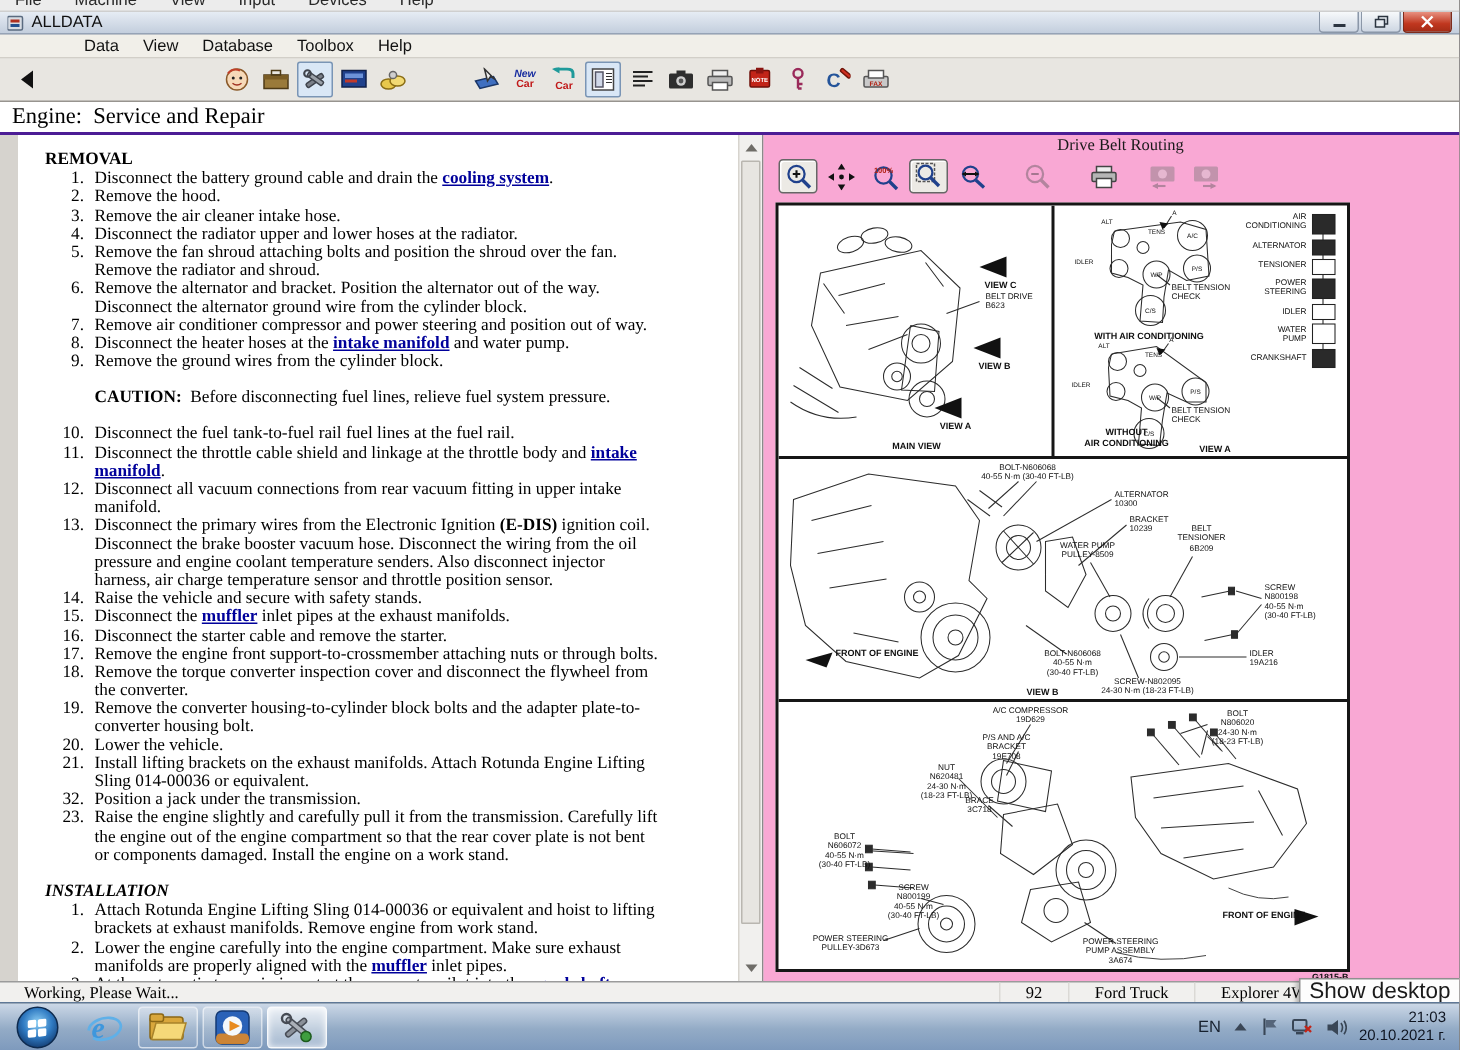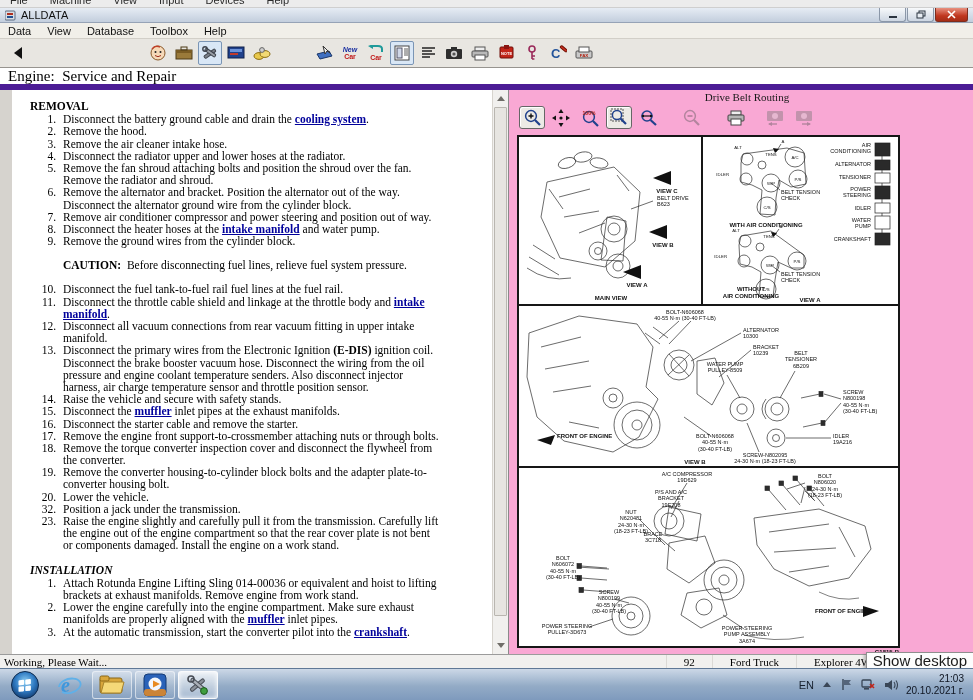--- a/index.html
+++ b/index.html
@@ -16,35 +16,35 @@
             display:flex;align-items:center;position:relative;}
   .app-ico{width:12px;height:12px;margin:0 4px 0 5px;}
   .title-text{font-size:11px;color:#101010;}
   .win-controls{position:absolute;right:5px;top:0;display:flex;}
   .wbtn{width:27px;height:14px;display:flex;align-items:center;justify-content:center;
         border:1px solid #8b97a8;border-top:none;background:linear-gradient(#f7f9fb,#cdd6e2);
         border-radius:0 0 3px 3px;margin-left:1px;}
   .wbtn.close{background:linear-gradient(#e89180,#c0371f 60%,#a52c16);border-color:#7e2c1c;width:33px;}
 
   
-  .menubar{height:16px;background:#f1efe9;border-bottom:1px solid #d2cfc8;display:flex;align-items:center;font-size:11px;color:#111;}
+  .menubar{height:16px;background:#f1efe9;border-bottom:1px solid #d2cfc8;display:flex;align-items:center;font-size:11px;color:#111;padding-left:48px;}
   .menu-item{padding:1px 8px;}
 
   
   .toolbar{height:29px;background:#e8e6e1;border-bottom:1px solid #97948f;display:flex;align-items:center;padding-left:6px;gap:2px;}
   .tbtn{width:24px;height:24px;display:flex;align-items:center;justify-content:center;flex:none;}
   .tbtn.active{border:1px solid #7a95b5;background:#d9e7f6;border-radius:2px;}
   .sp-a{width:112px;flex:none;} .sp-b{width:34px;flex:none;}
   .stack2{display:flex;flex-direction:column;align-items:center;line-height:1;}
   .stack2 .t1{font-size:7px;font-weight:bold;font-style:italic;color:#1a2fa0;}
   .stack2 .t2{font-size:7px;font-weight:bold;color:#c01818;}
   .car-red{font-size:7px;font-weight:bold;color:#c01818;line-height:1;}
 
   
-  .heading-row{height:22px;background:#fff;border-bottom:6px solid #4c1d95;display:flex;align-items:center;padding-left:8px;}
+  .heading-row{height:22px;background:#fff;border-bottom:2px solid #4c1d95;display:flex;align-items:center;padding-left:8px;}
   .page-title{font-family:"Liberation Serif",serif;font-size:15px;font-weight:400;white-space:pre;color:#000;margin:0;}
 
   
   .content{position:absolute;top:90px;left:0;width:973px;height:564px;display:flex;margin-left:12px;}
   .left-pane{width:497px;background:#fff;position:relative;border-right:1px solid #8a8a8a;flex:none;}
   .article{position:absolute;left:0;top:0;width:478px;height:100%;overflow:hidden;
            padding:10px 10px 0 18px;font-family:"Liberation Serif",serif;font-size:11.5px;line-height:1.06;color:#000;}
   .sec-title{font-weight:bold;margin:0 0 1px 0;font-size:11.5px;}
   .inst-gap{margin-top:12px;font-style:italic;}
   ol.steps{list-style:none;margin:0;padding:0;max-width:410px;}
@@ -78,21 +78,21 @@
   .dlabel{position:absolute;font-size:5.5px;line-height:1.15;color:#101010;white-space:pre-line;
           text-align:center;transform:translateX(-50%);}
   .dlabel.la{transform:none;text-align:left;}
   .dcap{font-weight:bold;font-size:6px;}
   .legend-label{position:absolute;width:60px;text-align:right;font-size:5.5px;line-height:1.1;color:#101010;white-space:pre-line;}
   .plate{position:absolute;top:516px;right:86px;font-size:6px;font-weight:bold;color:#111;}
 
   
   .statusbar{position:absolute;top:654px;left:0;width:973px;height:14px;background:#f1f0ee;border-top:1px solid #9b9b9b;
              display:flex;align-items:center;font-family:"Liberation Serif",serif;font-size:11px;color:#000;}
-  .sb-left{padding-left:4px;flex:1;}
+  .sb-left{padding-left:16px;flex:1;}
   .sb-cell{padding:0 17px;border-left:1px solid #dbd9d5;height:100%;display:flex;align-items:center;}
   .tooltip{position:absolute;right:-1px;top:-3px;height:17px;background:#fdfdfd;border:1px solid #8f8f8f;
            padding:0 6px;font-family:"Liberation Sans",sans-serif;font-size:15px;display:flex;align-items:center;
            box-shadow:-2px 2px 3px rgba(0,0,0,.25);color:#1a1a1a;}
 
   
   .taskbar{position:absolute;top:668px;left:0;width:973px;height:32px;border-top:1px solid #5f7896;
            background:linear-gradient(#ccd8e7,#93abc6 55%,#7e9abd);display:flex;align-items:center;}
   .orb{width:30px;height:30px;margin:0 9px 0 10px;flex:none;}
   .task-btn{width:40px;height:28px;display:flex;align-items:center;justify-content:center;border-radius:3px;margin-right:3px;flex:none;}
@@ -362,20 +362,24 @@
               <span class="num">18.</span>
               <span class="txt">Remove the torque converter inspection cover and disconnect the flywheel from the converter.</span>
             </li>
             <li class="step">
               <span class="num">19.</span>
               <span class="txt">Remove the converter housing-to-cylinder block bolts and the adapter plate-to-converter housing bolt.</span>
             </li>
             <li class="step">
               <span class="num">20.</span>
               <span class="txt">Lower the vehicle.</span>
+            </li>
+            <li class="step">
+              <span class="num">21.</span>
+              <span class="txt">Install lifting brackets on the exhaust manifolds. Attach Rotunda Engine Lifting Sling 014-00036 or equivalent.</span>
             </li>
             <li class="step">
               <span class="num">32.</span>
               <span class="txt">Position a jack under the transmission.</span>
             </li>
             <li class="step">
               <span class="num">23.</span>
               <span class="txt">Raise the engine slightly and carefully pull it from the transmission. Carefully lift the engine out of the engine compartment so that the rear cover plate is not bent or components damaged. Install the engine on a work stand.</span>
             </li>
           </ol>

